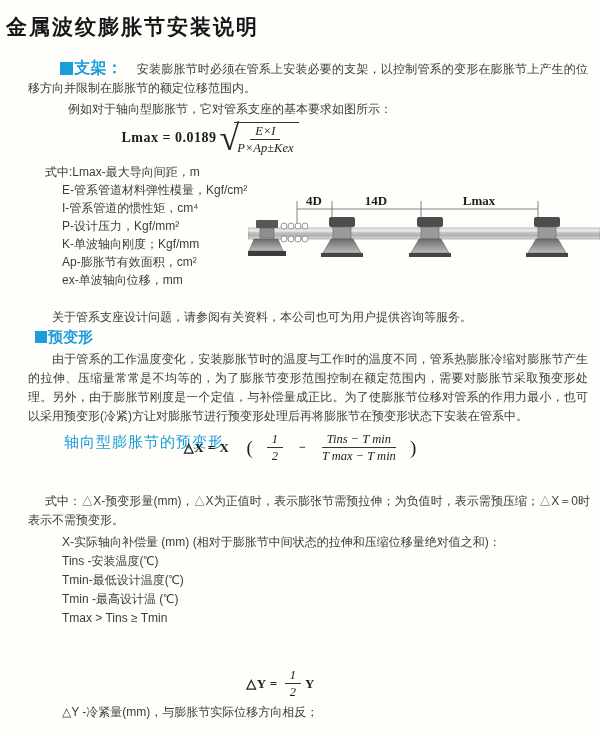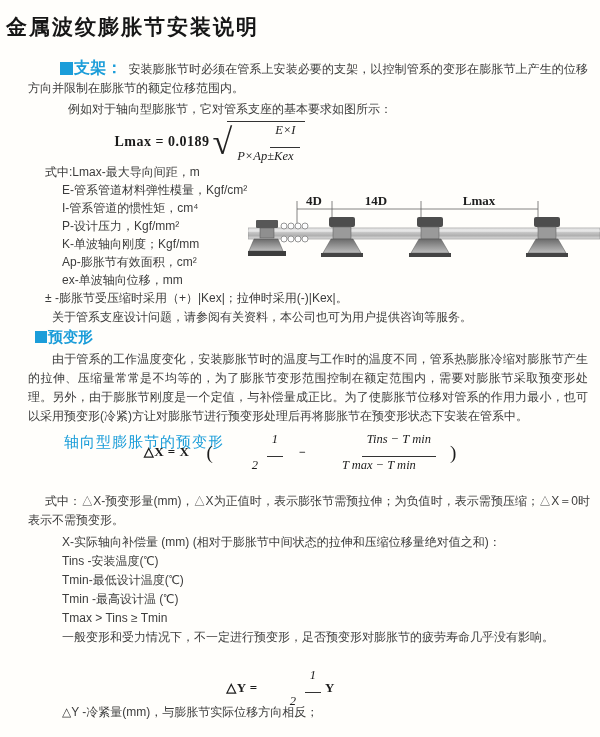--- a/index.html
+++ b/index.html
@@ -19,34 +19,34 @@
   }
   
   .p-support {
     position:absolute; top:58px; left:28px; width:560px;
     line-height:19px; text-align:justify; text-indent:32px;
   }
   .sq {
     display:inline-block; width:13px; height:13px;
     background:#1b9dd9; vertical-align:-2px; margin-right:1px;
   }
-  .sec-label { color:#1b9dd9; font-weight:bold; font-size:16px; margin-right:6px; }
+  .sec-label { color:#1b9dd9; font-weight:bold; font-size:16px; margin-right:14px; }
   .p-example { position:absolute; top:101px; left:68px; white-space:nowrap; }
 
   .formula { font-family:"Liberation Serif", serif; color:#1c1c1c; }
   .f1 {
     position:absolute; top:121px; left:0; width:70%;
     display:flex; justify-content:center; align-items:center;
   }
   .flhs { font-weight:bold; font-size:14px; margin-right:3px; letter-spacing:0.5px; }
   .radsign { font-size:36px; line-height:34px; font-weight:400; color:#222; }
   .radbody { border-top:1.6px solid #333; padding:1px 5px 0 3px; margin-left:-5px; }
   .frac { display:inline-flex; flex-direction:column; align-items:center;
           font-style:italic; font-size:12.5px; line-height:14px; }
-  .frac .num { border-bottom:1.2px solid #333; padding:0 5px 10px;margin-left:40px; }
+  .frac .num { border-bottom:1.2px solid #333; padding:0 5px 1px; }
   .frac .den { padding-top:1px; }
 
   .symbols { position:absolute; top:163px; left:45px; line-height:18px; white-space:nowrap; }
   .symbols div { padding-left:17px; }
   .symbols div:first-child { padding-left:0; }
   .pm-note  { position:absolute; top:290px; left:45px; white-space:nowrap; }
   .consult  { position:absolute; top:309px; left:52px; white-space:nowrap; }
 
   .diagram { position:absolute; top:192px; left:248px; width:352px; height:84px; }
   .dimtext { font-family:"Liberation Serif", serif; font-weight:bold; font-size:13px; fill:#1e1e1e; }
@@ -114,21 +114,20 @@
 
   <div class="symbols">
     <div>式中:Lmax-最大导向间距，m</div>
     <div>E-管系管道材料弹性模量，Kgf/cm²</div>
     <div>I-管系管道的惯性矩，cm⁴</div>
     <div>P-设计压力，Kgf/mm²</div>
     <div>K-单波轴向刚度；Kgf/mm</div>
     <div>Ap-膨胀节有效面积，cm²</div>
     <div>ex-单波轴向位移，mm</div>
   </div>
-  <div class="pm-note">± -膨胀节受压缩时采用（+）|Kex|；拉伸时采用(-)|Kex|。</div>
   <div class="consult">关于管系支座设计问题，请参阅有关资料，本公司也可为用户提供咨询等服务。</div>
 
   <svg class="diagram" viewBox="0 0 352 84">
     <defs>
       <linearGradient id="pipeG" x1="0" y1="0" x2="0" y2="1">
         <stop offset="0" stop-color="#f2f2f2"></stop>
           <stop offset="0.45" stop-color="#c2c2c2"></stop>
         <stop offset="0.7" stop-color="#b0b0b0"></stop>
           <stop offset="1" stop-color="#e2e2e2"></stop>
       </linearGradient>
@@ -214,21 +213,20 @@
   </div>
 
   <p class="p-axial-explain">式中：△X-预变形量(mm)，△X为正值时，表示膨张节需预拉伸；为负值时，表示需预压缩；△X＝0时表示不需预变形。</p>
 
   <div class="axial-lines">
     <div>X-实际轴向补偿量 (mm) (相对于膨胀节中间状态的拉伸和压缩位移量绝对值之和)：</div>
     <div>Tins -安装温度(℃)</div>
     <div>Tmin-最低设计温度(℃)</div>
     <div>Tmin -最高设计温 (℃)</div>
     <div>Tmax &gt; Tins ≥ Tmin</div>
-    <div>一般变形和受力情况下，不一定进行预变形，足否预变形对膨胀节的疲劳寿命几乎没有影响。</div>
   </div>
 
 
   <div class="formula f3">
     <span class="flhs">△Y =</span>
     <span class="frac">
       <span class="num">1</span>
       <span class="den">2</span>
     </span>
     <span class="flhs">Y</span>

